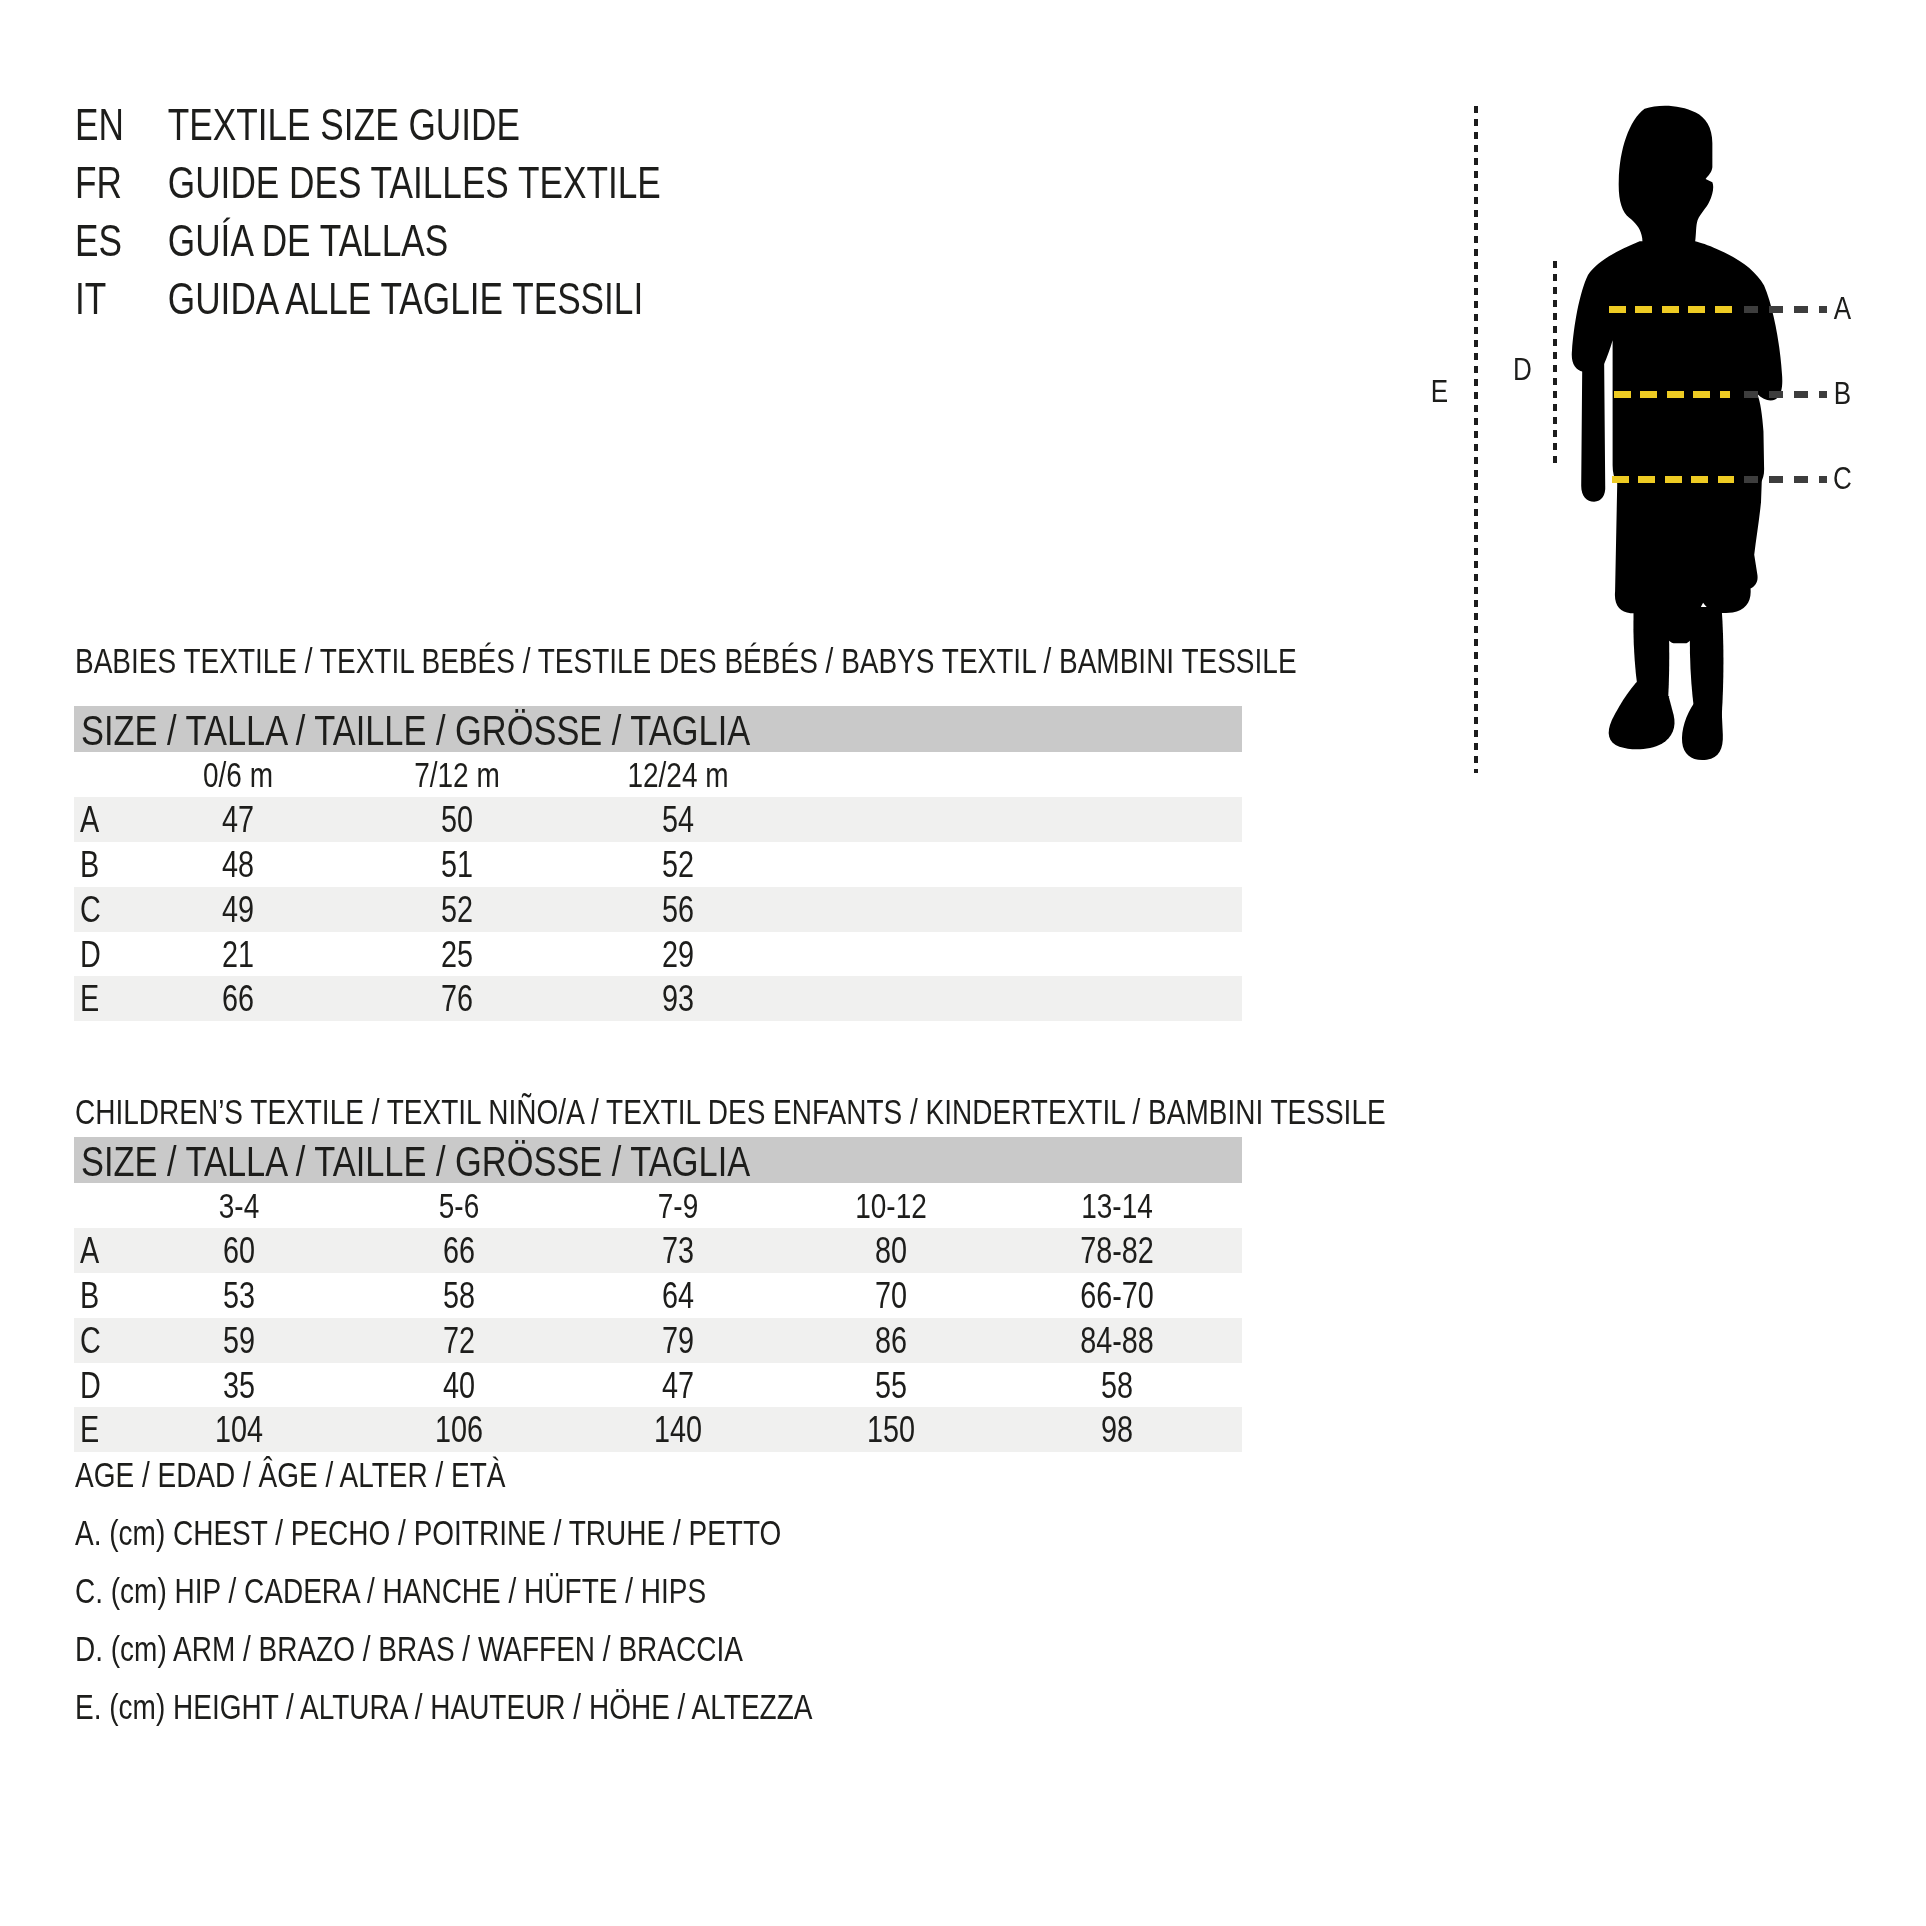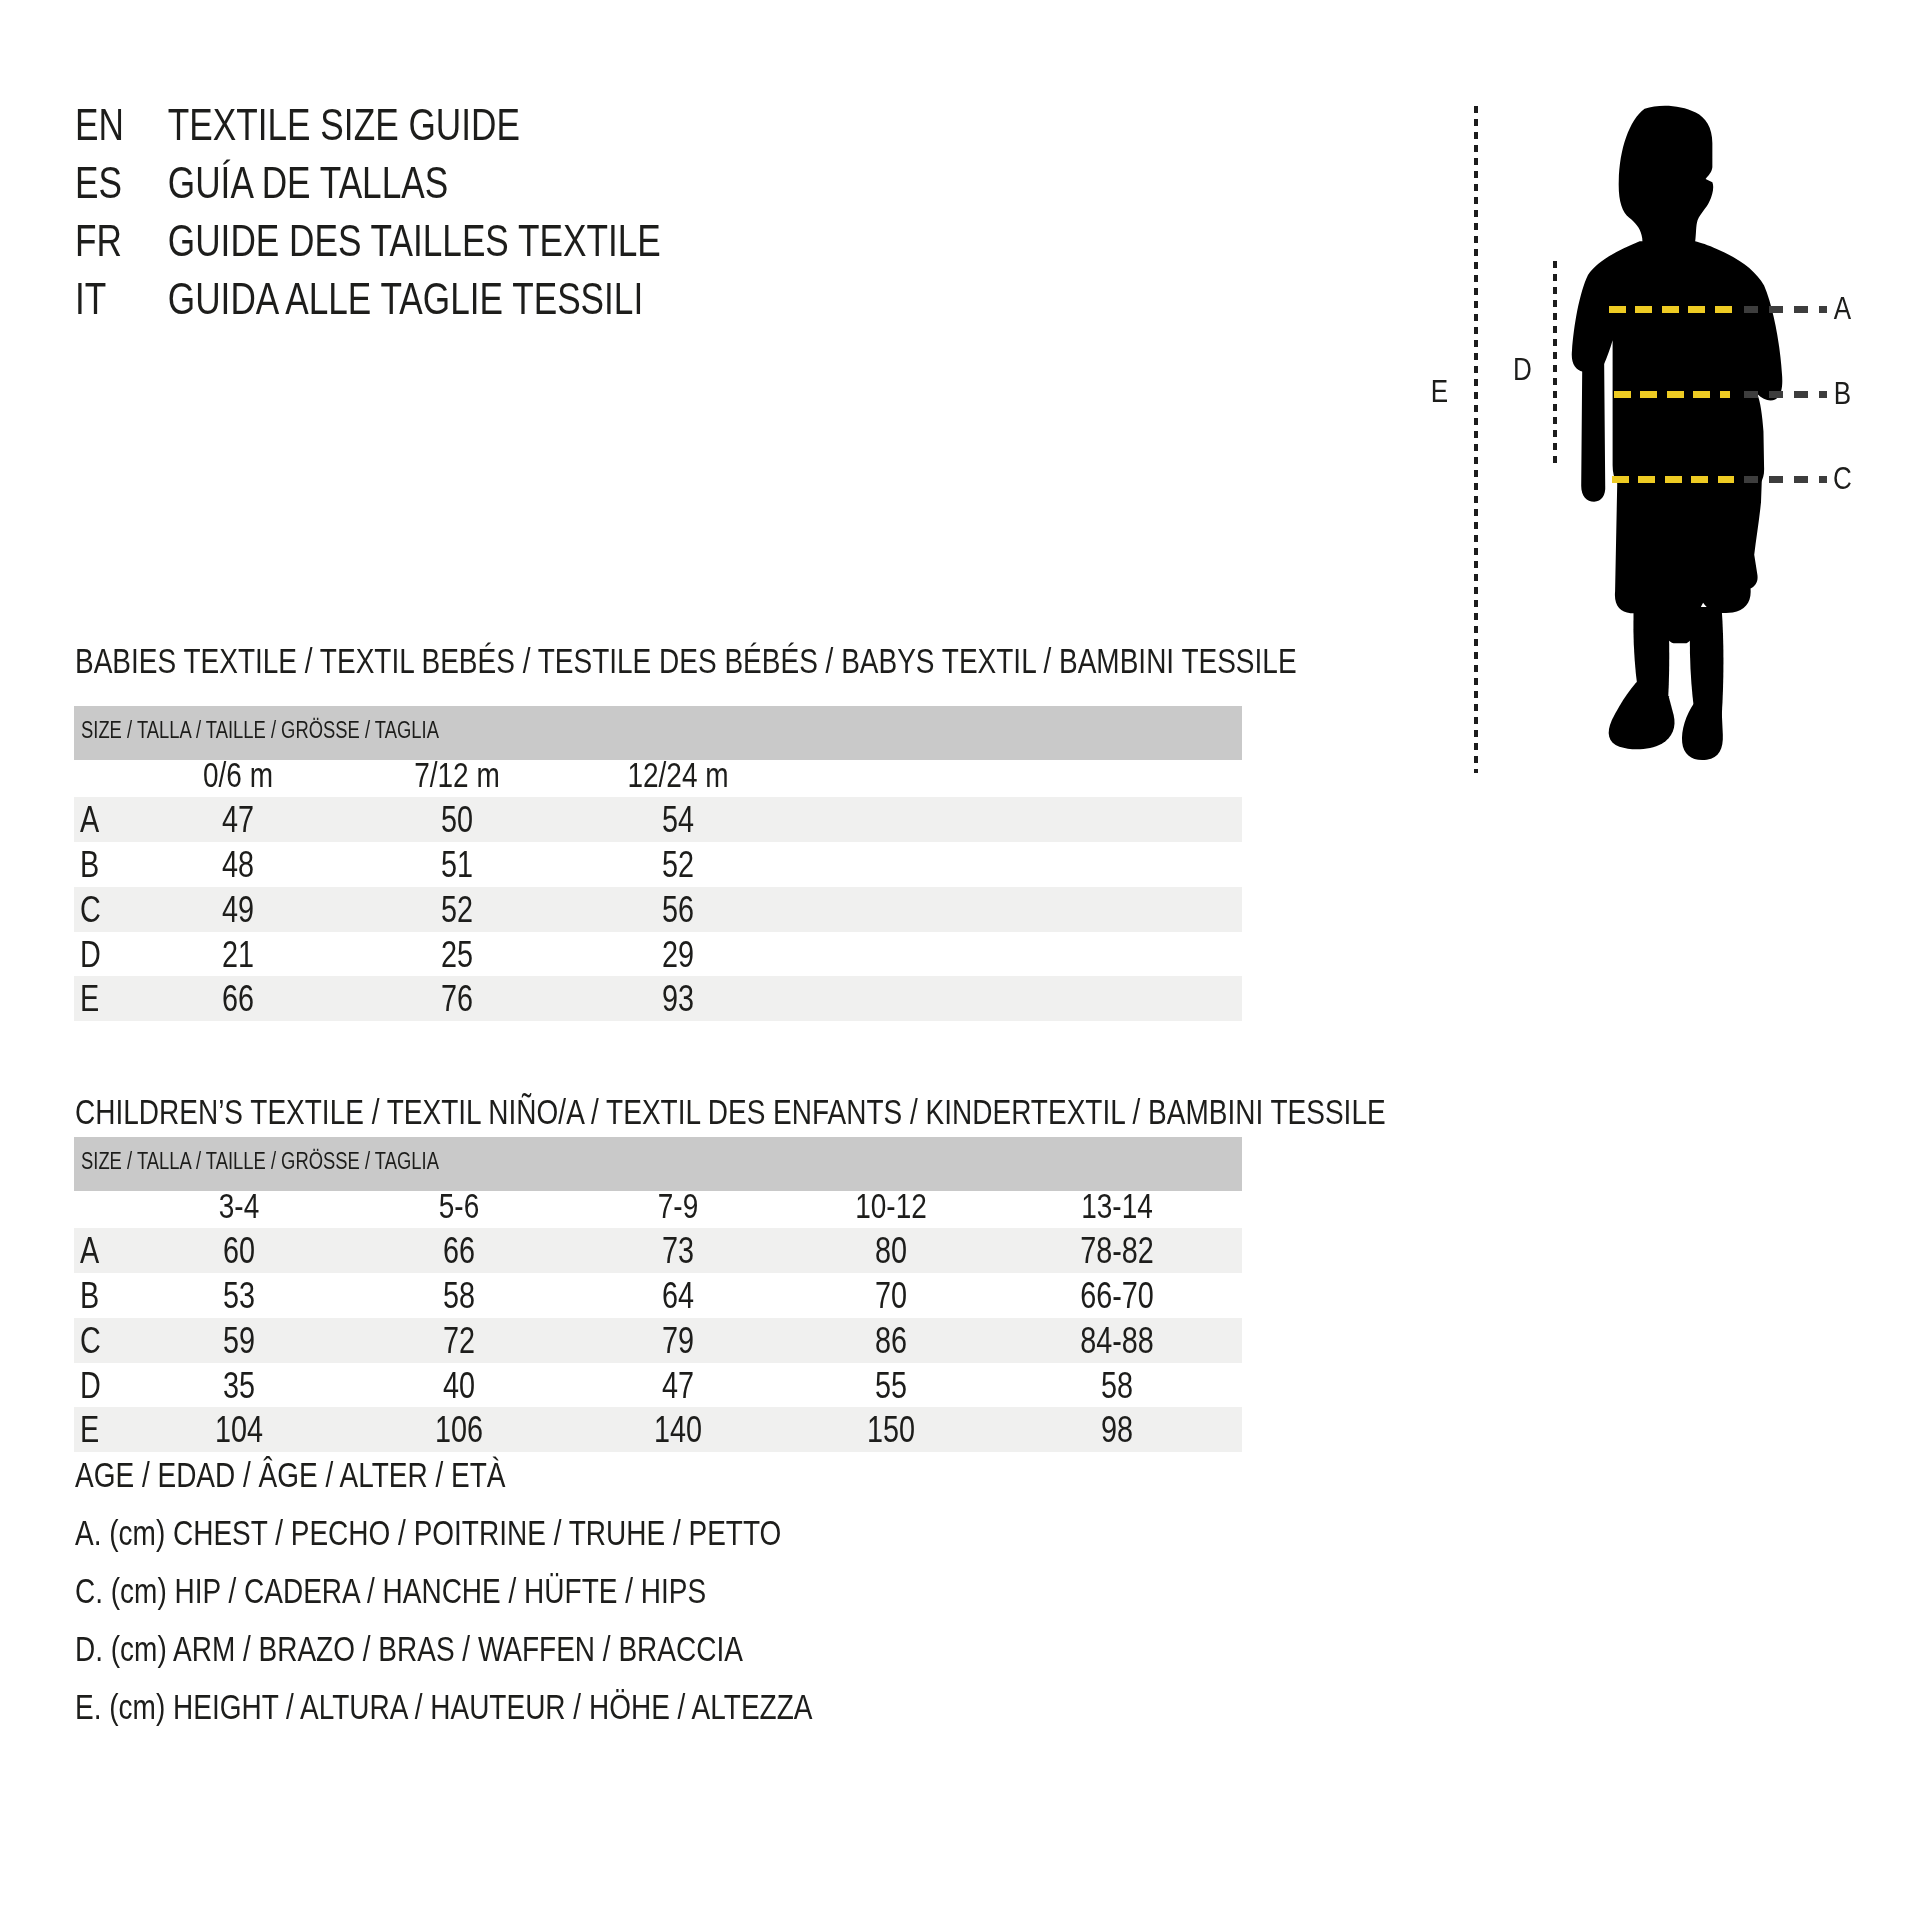--- a/index.html
+++ b/index.html
@@ -8,21 +8,21 @@
   
   .cond{display:inline-block;transform:scaleX(0.8);transform-origin:0 50%;white-space:nowrap;}
   
   .langs{position:absolute;left:75px;top:96px;}
   .lang-row{height:58px;line-height:58px;font-size:44px;white-space:nowrap;}
   .lang-code{display:inline-block;width:116px;}
   
   .sec-title{position:absolute;left:75px;height:39px;line-height:39px;font-size:35px;white-space:nowrap;}
   
   .tbl{position:absolute;left:74px;width:1168px;}
-  .tbl-bar{position:absolute;left:0;top:0;width:1168px;height:54px;background:#c9c9c9;line-height:48px;font-size:23px;}
+  .tbl-bar{position:absolute;left:0;top:0;width:1168px;height:46px;background:#c9c9c9;line-height:48px;font-size:43px;}
   .tbl-bar .cond{margin-left:7.4px;}
   .tbl-colrow{position:absolute;left:0;top:46px;width:1168px;height:45px;}
   .tbl-row{position:absolute;left:0;width:1168px;height:45px;}
   .tbl-row.stripe{background:#f0f0ef;}
   .rowlabel{position:absolute;left:6.2px;top:0;height:45px;line-height:45px;font-size:36px;transform:scaleX(0.8);transform-origin:0 50%;}
   .cell{position:absolute;top:0;width:136px;height:45px;line-height:45px;text-align:center;font-size:36px;transform:scaleX(0.8);}
   .colhead{font-size:35px;}
   
   .legend{position:absolute;left:75px;top:1446px;}
   .legend-line{height:58px;line-height:58px;font-size:35px;white-space:nowrap;}
@@ -33,22 +33,22 @@
   .mlabel{position:absolute;width:35px;height:38px;line-height:38px;text-align:center;font-size:31px;transform:scaleX(0.84);}
   .fig-svg{position:absolute;left:1565px;top:99px;width:259px;height:665px;}
 </style>
 </head>
 <body>
 
 <div class="page">
 
   <div class="langs">
     <div class="lang-row"><span class="cond"><span class="lang-code">EN</span><span>TEXTILE SIZE GUIDE</span></span></div>
+    <div class="lang-row"><span class="cond"><span class="lang-code">FR</span><span>GUIDE DES TAILLES TEXTILE</span></span></div>
     <div class="lang-row"><span class="cond"><span class="lang-code">ES</span><span>GUÍA DE TALLAS</span></span></div>
-    <div class="lang-row"><span class="cond"><span class="lang-code">FR</span><span>GUIDE DES TAILLES TEXTILE</span></span></div>
     <div class="lang-row"><span class="cond"><span class="lang-code">IT</span><span>GUIDA ALLE TAGLIE TESSILI</span></span></div>
   </div>
 
   <div>
     <svg class="fig-svg" viewBox="2540 160 420 1080" xmlns="http://www.w3.org/2000/svg">
       <g fill="#000000">
 
         <path d="M2669,176 C2644,194 2628,242 2627,293 C2626,324 2632,343 2644,353 C2654,361 2661,369 2664,381 C2667,392 2665,401 2661,409 L2659,438 L2755,438 L2751,392 C2753,378 2752,366 2755,357 C2760,345 2769,338 2774,327 C2780,315 2782,302 2779,295 L2768,290 C2773,284 2778,279 2779,271 L2779,232 C2779,206 2768,190 2752,182 C2726,169 2692,168 2669,176 Z"></path>
 
         <path d="M2661,391 C2625,406 2592,423 2577,446 C2563,475 2554,528 2551,569 C2549,589 2556,600 2569,603 C2583,606 2596,602 2602,593 C2608,580 2613,566 2617,552 L2617,755 C2617,778 2626,792 2643,795 L2838,795 C2856,791 2864,779 2863,758 L2862,700 C2860,672 2857,652 2852,639 C2861,648 2872,652 2881,648 C2891,643 2894,628 2892,606 C2889,560 2879,501 2863,463 C2849,438 2822,419 2787,404 C2772,397 2759,393 2751,391 Z"></path>

